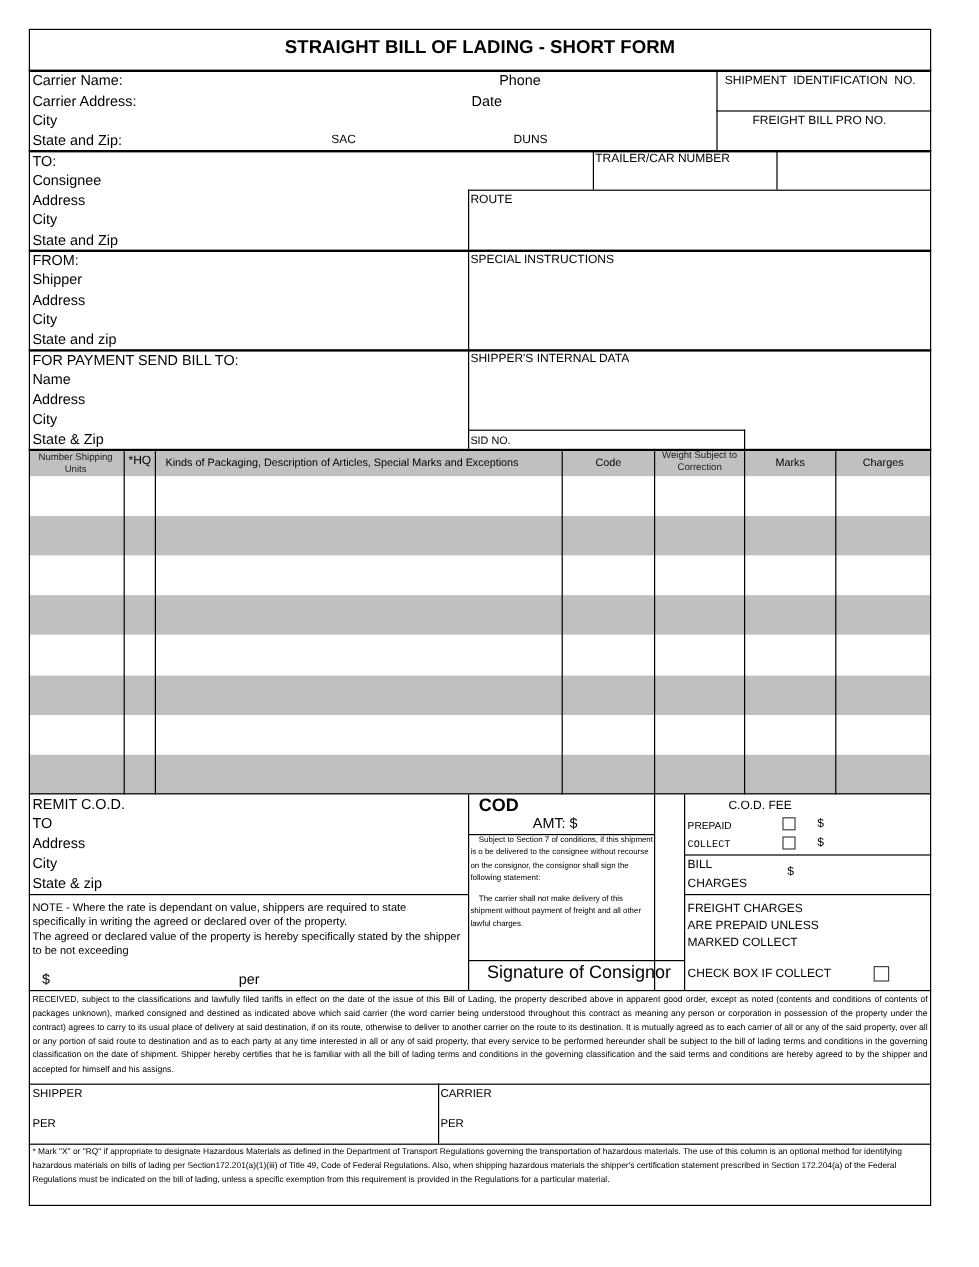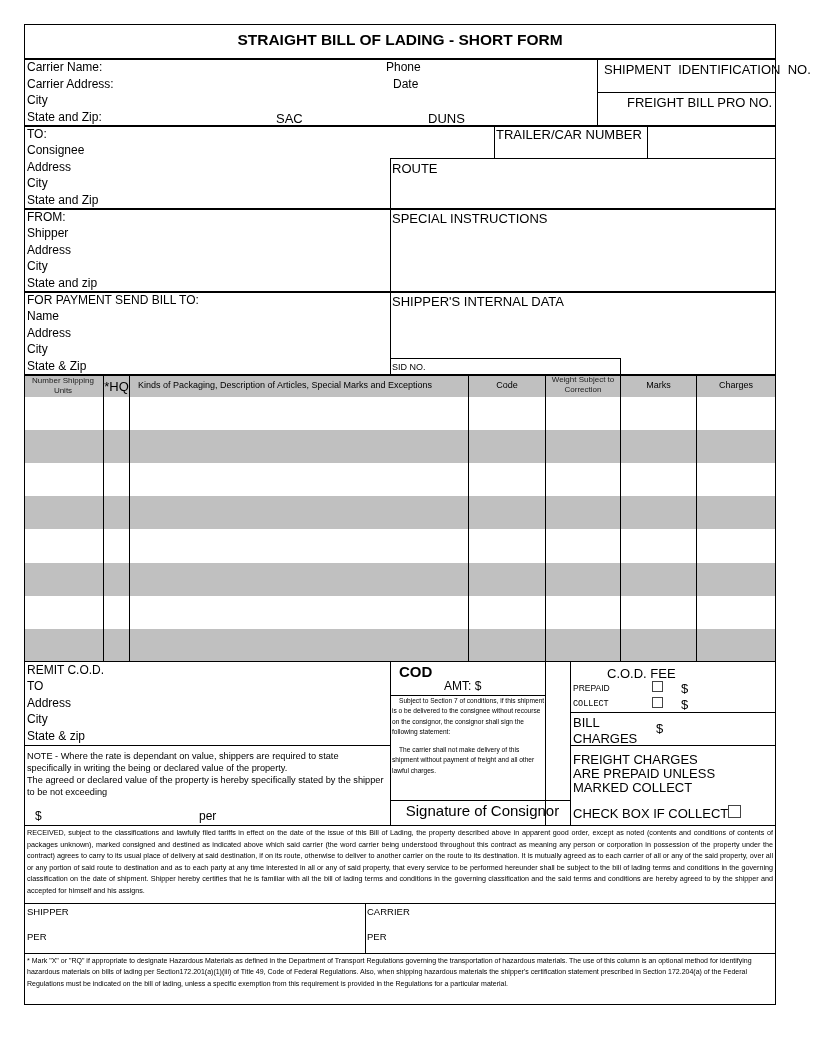--- a/index.html
+++ b/index.html
@@ -4,21 +4,21 @@
 <style>
   html, body { margin:0; padding:0; background:#ffffff; }
   body { width:816px; height:1056px; position:relative; overflow:hidden;
          font-family:"Liberation Sans", sans-serif; color:#000; }
   .abs { position:absolute; }
   .box { position:absolute; box-sizing:border-box; }
   .hl { position:absolute; height:0; border-top:1px solid #000; }
   .hl2 { position:absolute; height:0; border-top:2px solid #000; }
   .vl { position:absolute; width:0; border-left:1px solid #000; }
   .t12 { font-size:12px; line-height:16.6px; white-space:nowrap; }
-  .t10 { font-size:13px; white-space:nowrap; }
+  .t10 { font-size:10px; white-space:nowrap; }
   .t9 { font-size:9px; white-space:nowrap; }
   .t8 { font-size:8px; line-height:10px; }
   .lbl { position:absolute; }
   .field { position:absolute; }
   .chk { position:absolute; width:11px; height:11px; border:1px solid #444; box-sizing:border-box; background:#fff; }
   .grey { background:#c0c0c0; }
   .center { text-align:center; }
 </style>
 </head>
 <body>
@@ -26,21 +26,21 @@
 <div class="box" style="left:24px;top:24px;width:752px;height:981px;border:1px solid #000;"></div>
 
 <div class="abs" style="left:24px;top:31px;width:752px;text-align:center;font-size:15.5px;font-weight:bold;">STRAIGHT BILL OF LADING - SHORT FORM</div>
 <div class="hl2" style="left:24px;top:58px;width:752px;"></div>
 
 <div class="lbl t12" style="left:27px;top:59px;">Carrier Name:</div>
 <div class="lbl t12" style="left:27px;top:75.5px;">Carrier Address:</div>
 <div class="lbl t12" style="left:27px;top:92px;">City</div>
 <div class="lbl t12" style="left:27px;top:108.5px;">State and Zip:</div>
 <div class="lbl t10" style="left:276px;top:111px;">SAC</div>
-<div class="lbl t12" style="left:386px;top:59px;">Phone</div>
+<div class="lbl t12" style="left:416px;top:59px;">Phone</div>
 <div class="lbl t12" style="left:393px;top:75.5px;">Date</div>
 <div class="lbl t10" style="left:428px;top:111px;">DUNS</div>
 
 <div class="field" style="left:110px;top:60px;width:280px;height:15px;"></div>
 <div class="field" style="left:122px;top:76px;width:268px;height:15px;"></div>
 <div class="field" style="left:55px;top:93px;width:335px;height:15px;"></div>
 <div class="field" style="left:112px;top:109px;width:160px;height:15px;"></div>
 <div class="field" style="left:435px;top:60px;width:160px;height:15px;"></div>
 <div class="field" style="left:425px;top:76px;width:170px;height:15px;"></div>
 
@@ -201,21 +201,21 @@
 <div class="lbl t12" style="left:27px;top:711px;">City</div>
 <div class="lbl t12" style="left:27px;top:727.5px;">State &amp; zip</div>
 <div class="field" style="left:50px;top:679px;width:336px;height:15px;"></div>
 <div class="field" style="left:80px;top:695px;width:306px;height:15px;"></div>
 <div class="field" style="left:55px;top:712px;width:331px;height:15px;"></div>
 <div class="field" style="left:95px;top:728px;width:291px;height:15px;"></div>
 
 <div class="hl" style="left:24px;top:745px;width:366px;"></div>
 
 <div class="lbl" style="left:27px;top:751px;font-size:9.2px;white-space:nowrap;">NOTE - Where the rate is dependant on value, shippers are required to state</div>
-<div class="lbl" style="left:27px;top:763px;font-size:9.2px;white-space:nowrap;">specifically in writing the being or declared value of the property.</div>
+<div class="lbl" style="left:27px;top:763px;font-size:9.2px;white-space:nowrap;">specifically in writing the agreed or declared over of the property.</div>
 <div class="lbl" style="left:27px;top:775px;font-size:9.2px;white-space:nowrap;">The agreed or declared value of the property is hereby specifically stated by the shipper</div>
 <div class="lbl" style="left:27px;top:787px;font-size:9.2px;white-space:nowrap;">to be not exceeding</div>
 <div class="lbl t12" style="left:35px;top:808px;">$</div>
 <div class="field" style="left:48px;top:808px;width:145px;height:15px;"></div>
 <div class="lbl t12" style="left:199px;top:808px;">per</div>
 <div class="field" style="left:222px;top:808px;width:160px;height:15px;"></div>
 
 <div class="vl" style="left:390px;top:662px;height:163px;"></div>
 <div class="lbl" style="left:399px;top:663px;font-size:15px;font-weight:bold;">COD</div>
 <div class="lbl" style="left:444px;top:679px;font-size:12px;">AMT: $</div>

